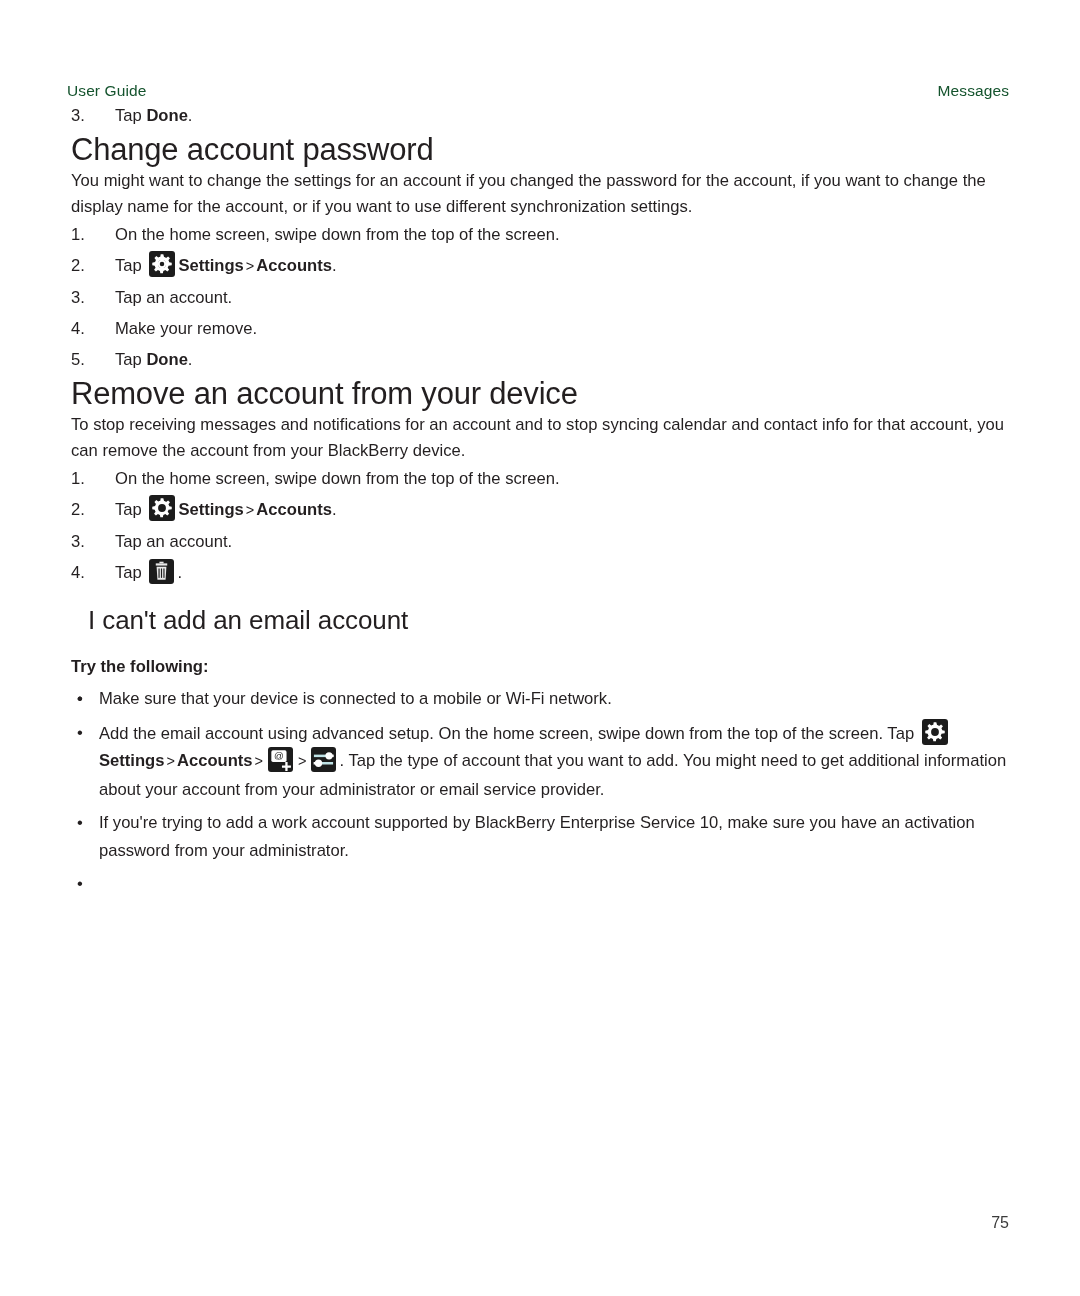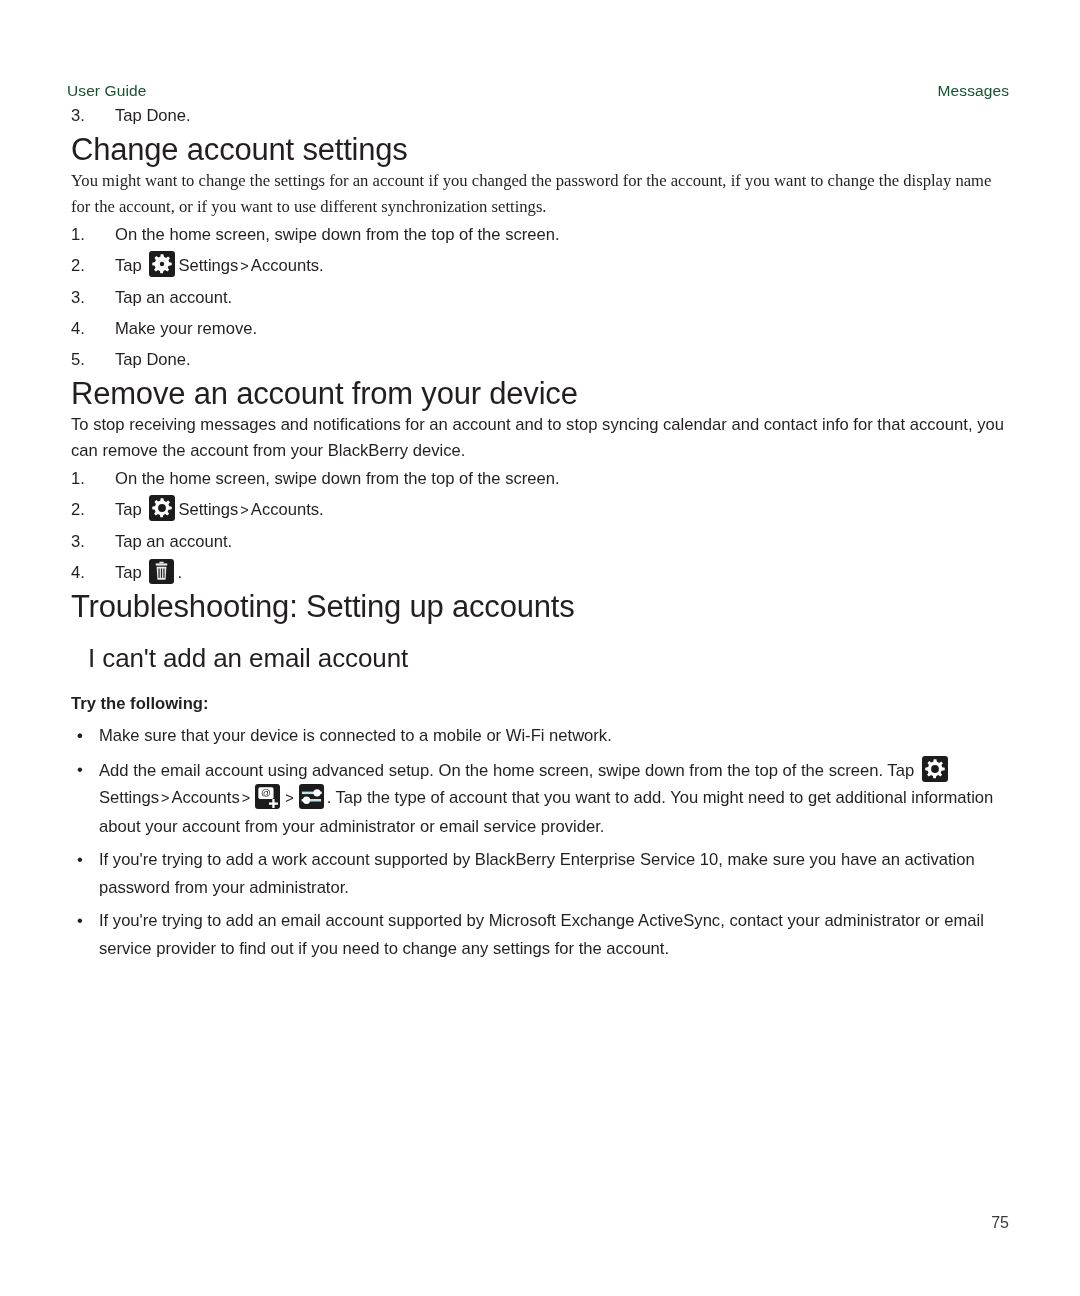--- a/index.html
+++ b/index.html
@@ -105,21 +105,21 @@
     color: #231f20;
   }
   ul.bullets > li .dot {
     position: absolute;
     left: 6px;
     top: 0;
     font-size: 16.6px;
     line-height: 27.5px;
   }
 
-  b, strong, .b { font-weight: 400; }
+  b, strong, .b { font-weight: 700; }
   .gt { font-size: 14.5px; padding: 0 2px; }
 
   
   .icon {
     display: inline-block;
     vertical-align: -5px;
     width: 24px;
     height: 24px;
     border-radius: 3px;
     position: relative;
@@ -146,21 +146,21 @@
     position: absolute;
     right: 71px;
     bottom: 64px;
     font-size: 16px;
     color: #3b3b3b;
   }
 
   
   .sp-done   { margin-top: 0px; }
   .sp-h1-1   { margin-top: 42px; }
-  .sp-p1     { margin-top: 27px; font-family: Liberation Serif, serif; }
+  .sp-p1     { margin-top: 27px; }
   .sp-ol1    { margin-top: 22px; }
   .sp-h1-2   { margin-top: 45px; }
   .sp-p2     { margin-top: 27px; }
   .sp-ol2    { margin-top: 22px; }
   .sp-h1-3   { margin-top: 47px; }
   .sp-h2-1   { margin-top: 27px; }
   .sp-p3     { margin-top: 24px; font-weight: bold; }
   .sp-ul1    { margin-top: 22px; }
 </style>
 </head>
@@ -174,21 +174,21 @@
   </div>
 
   <div class="content">
 
     <ol class="steps sp-done">
       <li>
         <span class="num">3.</span><span>Tap </span><b>Done</b><span>.</span>
       </li>
     </ol>
 
-    <h1 class="sec sp-h1-1">Change account settings</h1>
+    <h1 class="sec sp-h1-1">Change account password</h1>
     <p class="body sp-p1">You might want to change the settings for an account if you changed the password for the account, if you want to change the display name for the account, or if you want to use different synchronization settings.</p>
 
     <ol class="steps sp-ol1">
       <li>
         <span class="num">1.</span><span>On the home screen, swipe down from the top of the screen.</span>
       </li>
       <li>
         <span class="num">2.</span><span>Tap </span><span class="icon gear-lg"><svg viewBox="0 0 24 24">
               <path fill="#ffffff" d="M12 8.1a3.9 3.9 0 1 0 0 7.8 3.9 3.9 0 0 0 0-7.8zm0 6a2.1 2.1 0 1 1 0-4.2 2.1 2.1 0 0 1 0 4.2z"></path>
               <path fill="#ffffff" d="M20 13.6v-3.2l-2.2-.4a6.3 6.3 0 0 0-.7-1.7l1.3-1.8-2.3-2.3-1.8 1.3a6.3 6.3 0 0 0-1.7-.7L12.2 2.6H9l-.4 2.2c-.6.15-1.16.4-1.7.7L5.1 4.2 2.8 6.5l1.3 1.8c-.3.54-.55 1.1-.7 1.7l-2.2.4v3.2l2.2.4c.15.6.4 1.16.7 1.7l-1.3 1.8 2.3 2.3 1.8-1.3c.54.3 1.1.55 1.7.7l.4 2.2h3.2l.4-2.2c.6-.15 1.16-.4 1.7-.7l1.8 1.3 2.3-2.3-1.3-1.8c.3-.54.55-1.1.7-1.7l2.2-.4z" opacity="0"></path>
@@ -226,21 +226,20 @@
               <rect x="6.5" y="4.2" width="11" height="2.1" fill="#e9e9e9"></rect>
               <rect x="10" y="2.6" width="4" height="1.6" fill="#e9e9e9"></rect>
               <path fill="#e9e9e9" d="M7.3 7.4h9.4l-.8 12.6H8.1L7.3 7.4z"></path>
               <rect x="9.1" y="9.1" width="1.1" height="9" fill="#1c1c1c"></rect>
               <rect x="11.45" y="9.1" width="1.1" height="9" fill="#1c1c1c"></rect>
               <rect x="13.8" y="9.1" width="1.1" height="9" fill="#1c1c1c"></rect>
             </svg></span><span>.</span>
       </li>
     </ol>
 
-    <h1 class="sec sp-h1-3">Troubleshooting: Setting up accounts</h1>
     <h2 class="sub sp-h2-1">I can't add an email account</h2>
     <p class="body sp-p3">Try the following:</p>
 
     <ul class="bullets sp-ul1">
       <li>
         <span class="dot">•</span>
       </li>
       <li>
         <span class="dot">•</span><span>Make sure that your device is connected to a mobile or Wi-Fi network.</span>
       </li>
@@ -257,20 +256,20 @@
               <circle cx="17.3" cy="8.5" r="3.5" fill="#ffffff"></circle>
               <rect x="8.6" y="14.4" width="12.6" height="2.4" fill="#bfe3e6"></rect>
               <rect x="2.5" y="14.4" width="2.2" height="2.4" fill="#ffffff"></rect>
               <circle cx="7.2" cy="15.6" r="3.5" fill="#ffffff"></circle>
             </svg></span><span>. Tap the type of account that you want to add. You might need to get additional information about your account from your administrator or email service provider.</span>
       </li>
       <li>
         <span class="dot">•</span><span>If you're trying to add a work account supported by BlackBerry Enterprise Service 10, make sure you have an activation password from your administrator.</span>
       </li>
       <li>
-        <span class="dot">•</span><span>If you're trying to add an email account supported by Microsoft Exchange ActiveSync, contact your administrator or email service provider to find out if you need to change any settings for the account.</span>
+        <span class="dot">•</span>
       </li>
     </ul>
 
   </div>
 
   <div class="folio">75</div>
 </div>
 
 </body></html>

